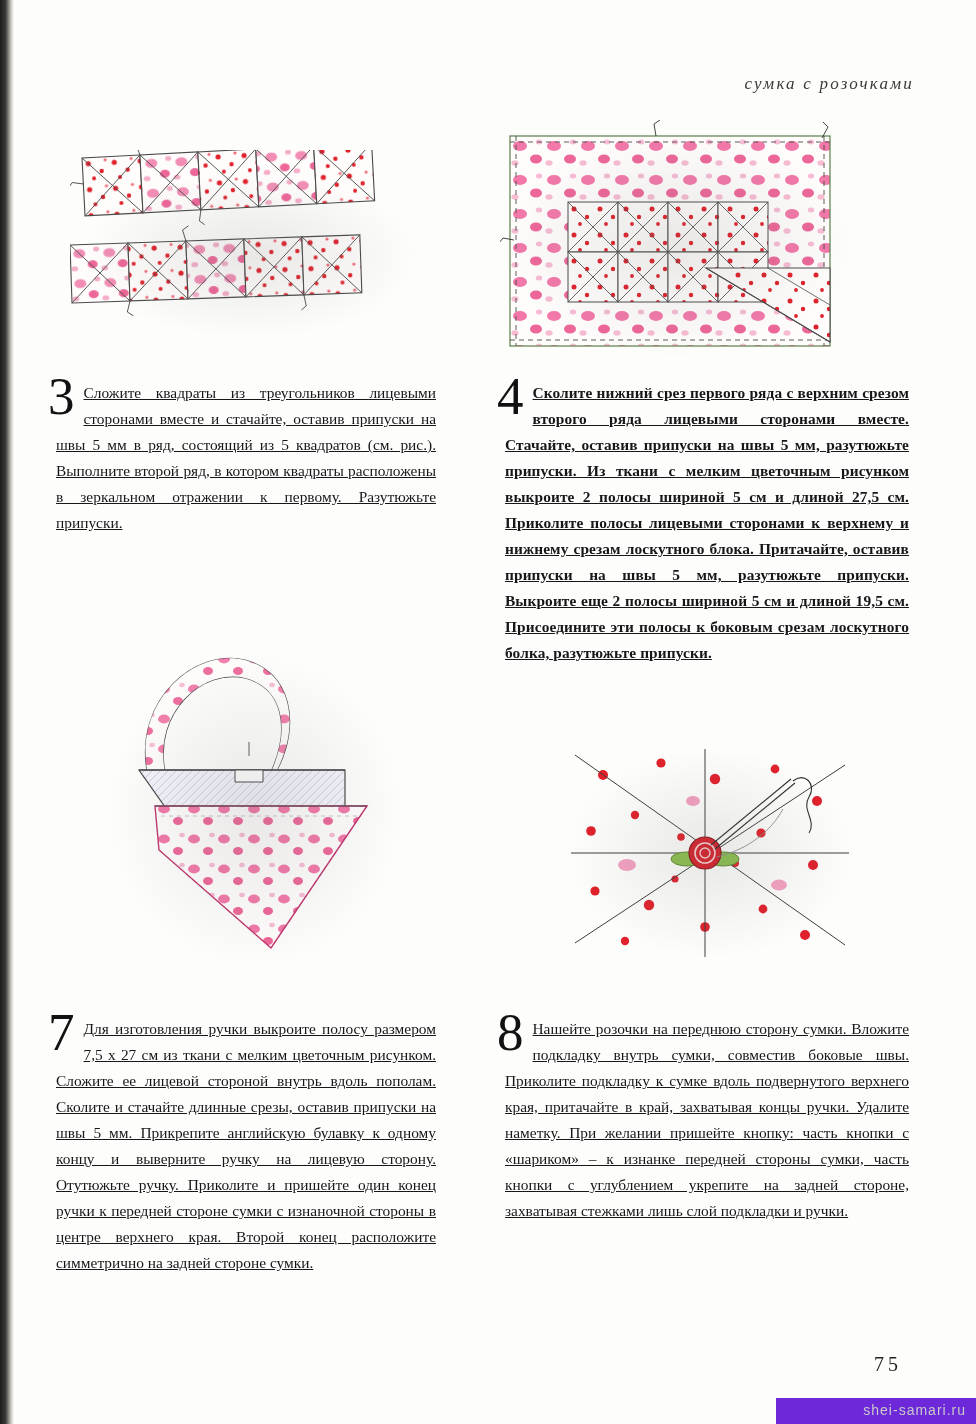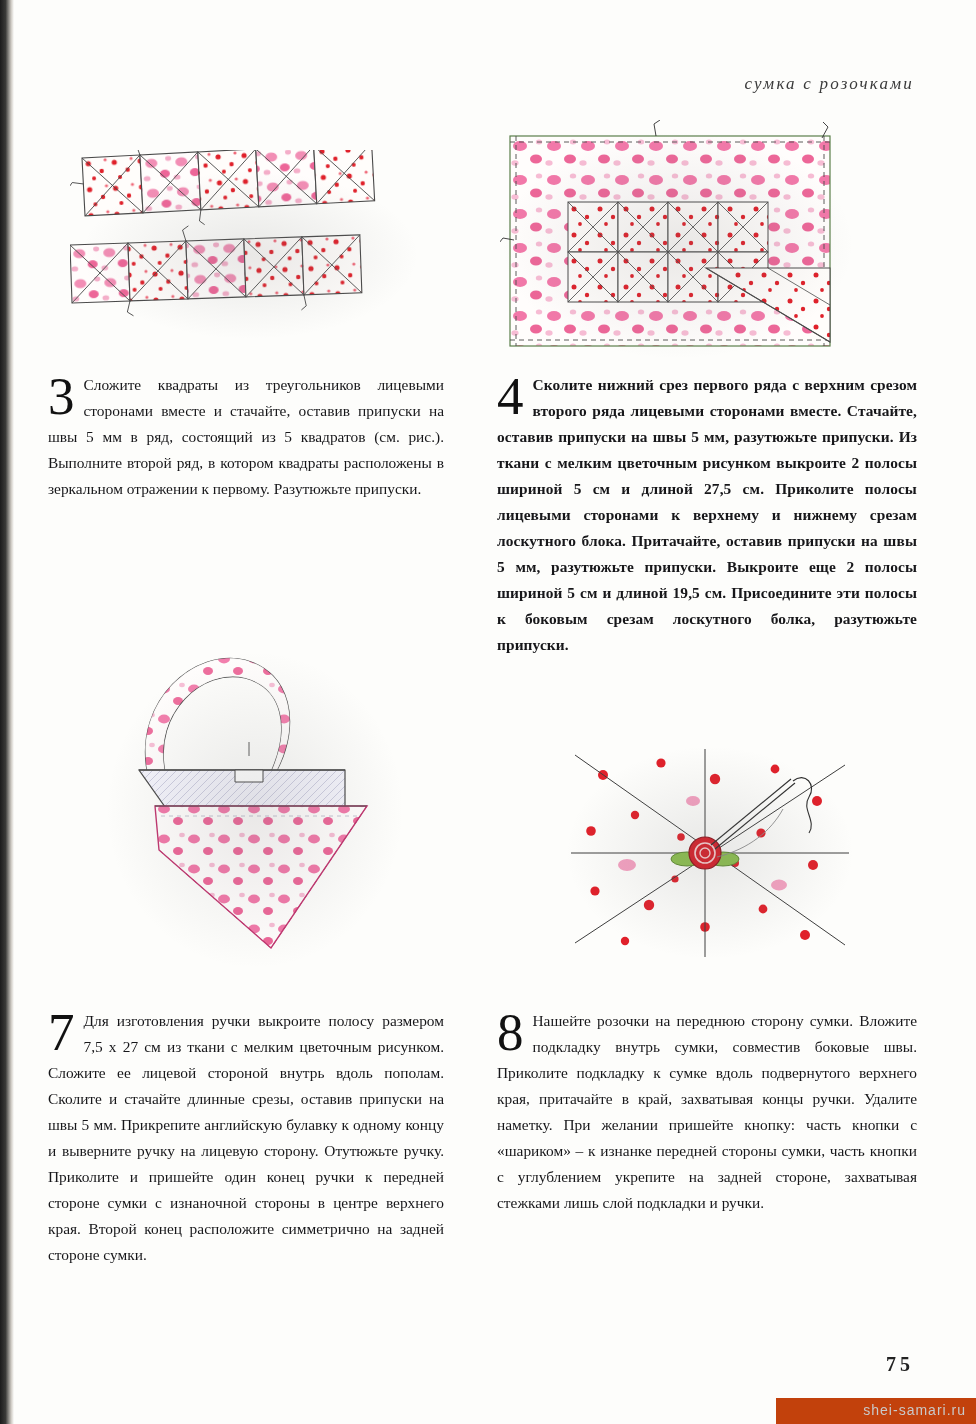--- a/index.html
+++ b/index.html
@@ -44,55 +44,55 @@
 
   
   .step {
     position: absolute;
     font-size: 15.4px;
     line-height: 26px;
     text-align: justify;
     color: #17171a;
   }
   .step p {
-    margin: 0;
+    margin: 8px;
     text-indent: 0;
+    text-decoration: underline;
   }
   .step .dropcap {
     float: left;
     font-family: "Liberation Serif", serif;
     font-size: 53px;
     line-height: 40px;
     padding: 4px 9px 0 0;
     font-weight: normal;
     color: #111;
   }
   .step-bold { font-weight: bold; }
   .step-bold p { letter-spacing: 0.1px; }
 
   
   .fig {
     position: absolute;
   }
   .pagenum {
     position: absolute;
-    right: 62px;
+    right: 74px;
     bottom: 48px;
     font-size: 20px;
     letter-spacing: 4px;
     color: #222;
-    font-weight: bold;
   }
   .watermark {
     position: absolute;
     right: 0;
     bottom: 0;
     width: 200px;
     height: 26px;
-    background: #c2410c;
+    background: #6d28d9;
     color: #c9c9c9;
     font-family: "Liberation Sans", sans-serif;
     font-size: 14px;
     letter-spacing: 1px;
     text-align: right;
     padding: 4px 10px 0 0;
     box-sizing: border-box;
   }
   .shadow-blob {
     position: absolute;

